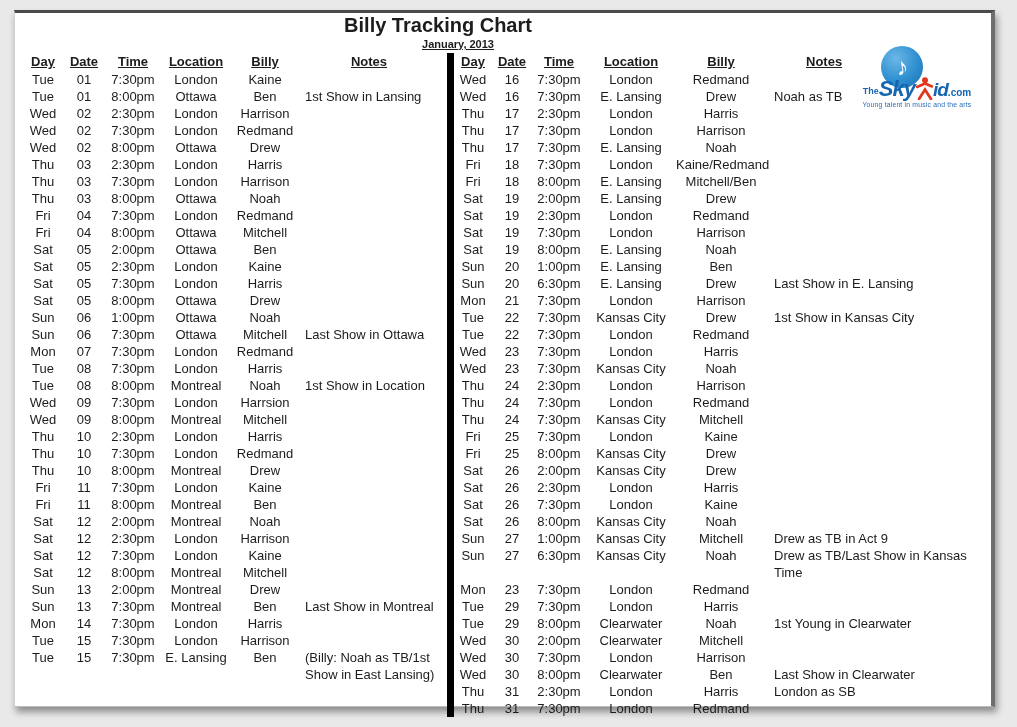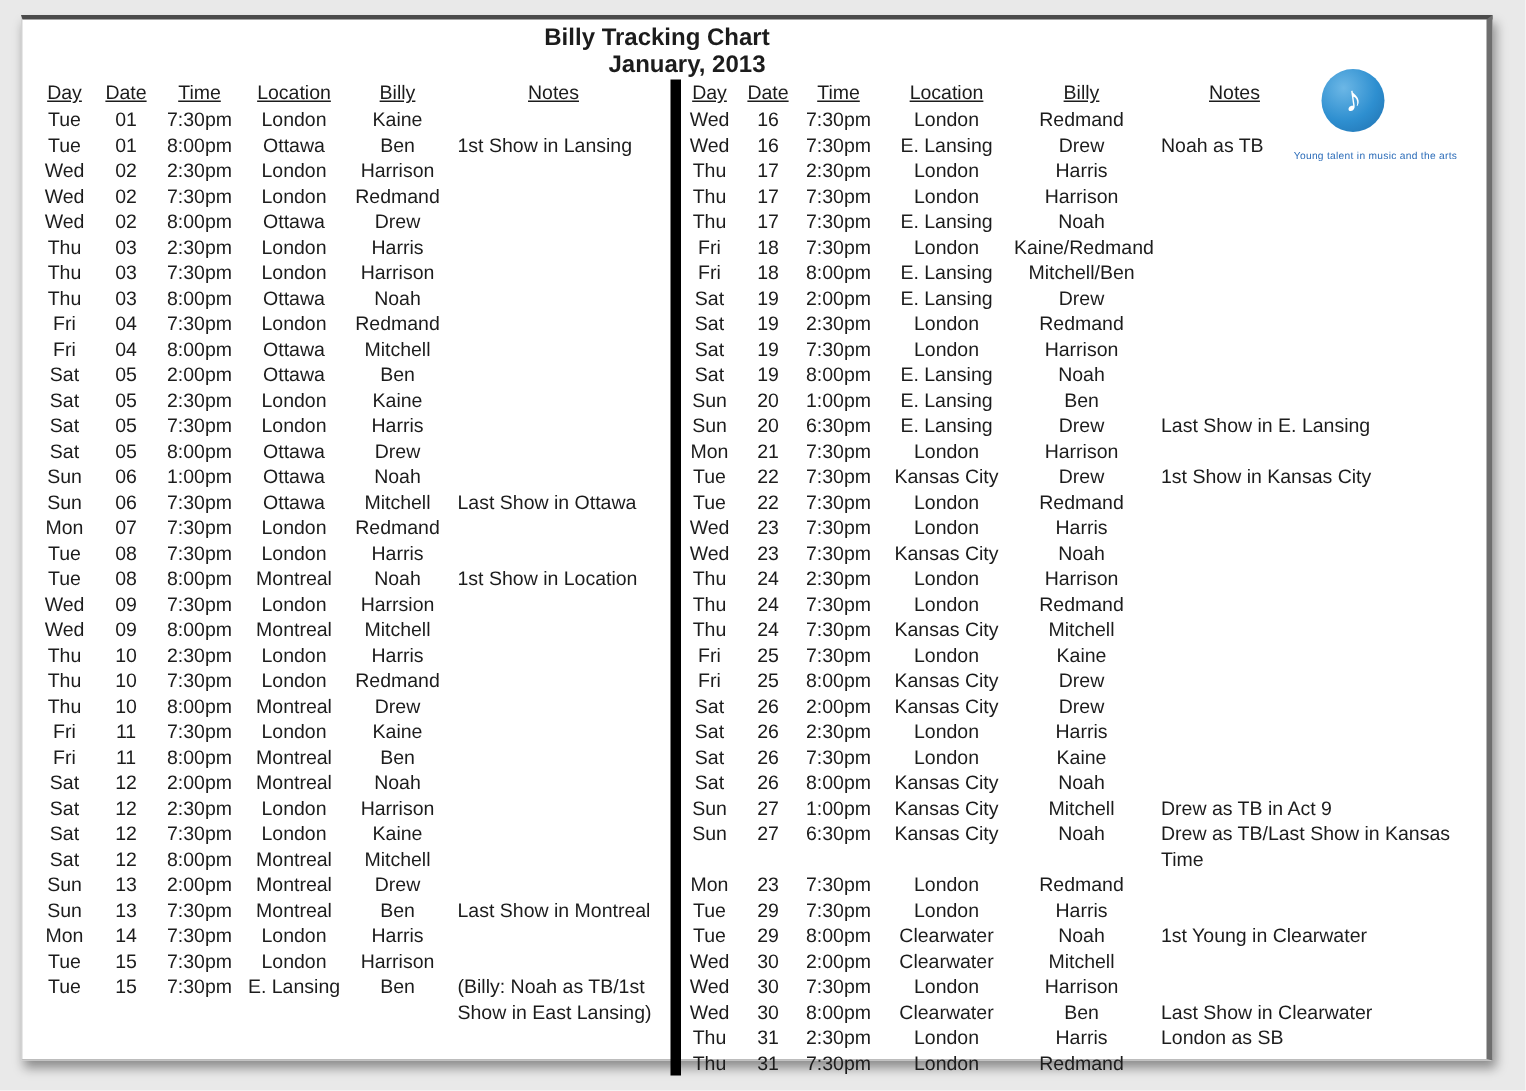--- a/index.html
+++ b/index.html
@@ -16,33 +16,33 @@
     width:981px;height:697px;
     background:#ffffff;
     border-top:3px solid #4a4a4a;
     border-right:4px solid #6e6e6e;
     border-left:1px solid #d2d2d2;
     border-bottom:1px solid #bdbdbd;
     box-shadow:2px 5px 7px rgba(0,0,0,0.40);
     box-sizing:border-box;
   }
   .header{width:846px;text-align:center;padding-top:3px;}
-  .title{font-size:16px;font-weight:bold;line-height:19px;}
-  .subtitle{font-size:16px;font-weight:bold;line-height:18px;margin-left:40px;}
+  .title{font-size:20px;font-weight:bold;line-height:19px;}
+  .subtitle{font-size:11px;font-weight:bold;text-decoration:underline;line-height:18px;margin-left:40px;}
 
   .tables{display:flex;align-items:stretch;}
   .table-left-wrap{width:432px;flex:none;}
   .vdivider{width:7px;background:#000;flex:none;}
   .table-right-wrap{flex:1;min-width:0;}
 
   table{border-collapse:collapse;table-layout:fixed;}
   .table-left-wrap table{width:416px;margin-left:8px;}
   .table-right-wrap table{width:100%;}
   th{
-    font-size:13px;font-weight:normal;text-decoration:underline;
+    font-size:13px;font-weight:bold;text-decoration:underline;
     line-height:18px;padding:0;text-align:center;white-space:nowrap;
   }
   td{
     font-size:13px;line-height:17px;padding:0;
     text-align:center;vertical-align:top;white-space:nowrap;
   }
   td.col-notes{
     text-align:left;padding-left:6px;white-space:pre-line;
   }
   .table-right-wrap th.col-notes{text-align:left;padding-left:40px;}
@@ -711,16 +711,27 @@
           </tbody>
       </table>
     </div>
 
   </div>
 
   <div class="logo">
     <div class="logo-circle">
       <span class="logo-note">♪</span>
     </div>
+    <div class="logo-textline">
+      <span class="logo-the">The</span>
+        <span class="logo-sky">Sky</span>
+        <svg class="logo-kid-figure" viewBox="0 0 17 23">
+        <circle cx="9" cy="3.2" r="3" fill="#e2371f"></circle>
+        <path d="M1 10 L9 6.5 L16 9.5" stroke="#e2371f" stroke-width="2.6" fill="none" stroke-linecap="round"></path>
+        <path d="M3 22 L9 12.5 L15 22" stroke="#e2371f" stroke-width="2.8" fill="none" stroke-linecap="round"></path>
+      </svg>
+        <span class="logo-id">id</span>
+        <span class="logo-com">.com</span>
+    </div>
     <div class="logo-tagline">Young talent in music and the arts</div>
   </div>
 
 </div>
 
 </body></html>

